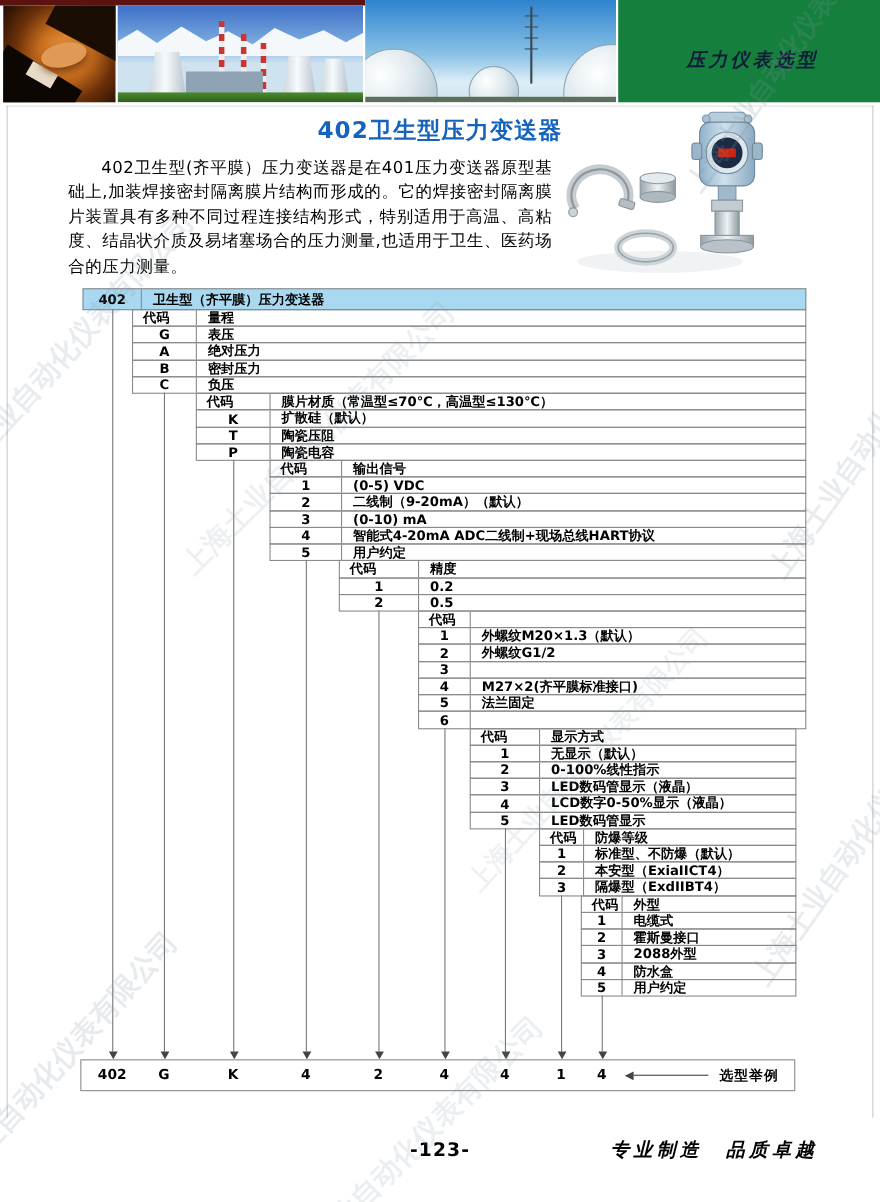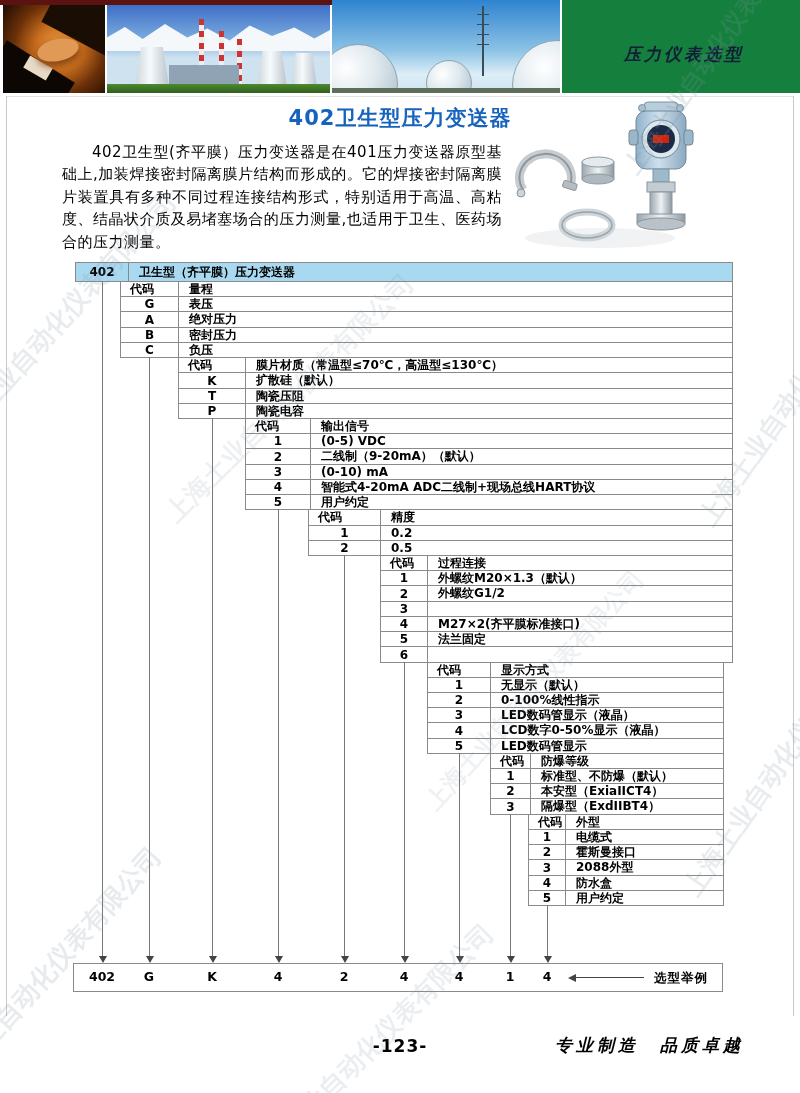--- a/index.html
+++ b/index.html
@@ -247,21 +247,20 @@
     <div class="lrow" style="left: 308px; top: 525px; width: 425px; height: 16px;">
       <div class="cell-code" style="width: 72px;">1</div>
       <div class="cell-desc">0.2</div>
     </div>
     <div class="lrow" style="left: 308px; top: 540px; width: 425px; height: 16px;">
       <div class="cell-code" style="width: 72px;">2</div>
       <div class="cell-desc">0.5</div>
     </div>
     <div class="lrow" style="left: 380px; top: 555px; width: 353px; height: 16px;">
       <div class="cell-code hdr" style="width: 47px;">代码</div>
-      <div class="cell-desc">过程连接</div>
     </div>
     <div class="lrow" style="left: 380px; top: 570px; width: 353px; height: 16px;">
       <div class="cell-code" style="width: 47px;">1</div>
       <div class="cell-desc">外螺纹M20×1.3（默认）</div>
     </div>
     <div class="lrow" style="left: 380px; top: 585px; width: 353px; height: 17px;">
       <div class="cell-code" style="width: 47px;">2</div>
       <div class="cell-desc">外螺纹G1/2</div>
     </div>
     <div class="lrow" style="left: 380px; top: 601px; width: 353px; height: 16px;">

